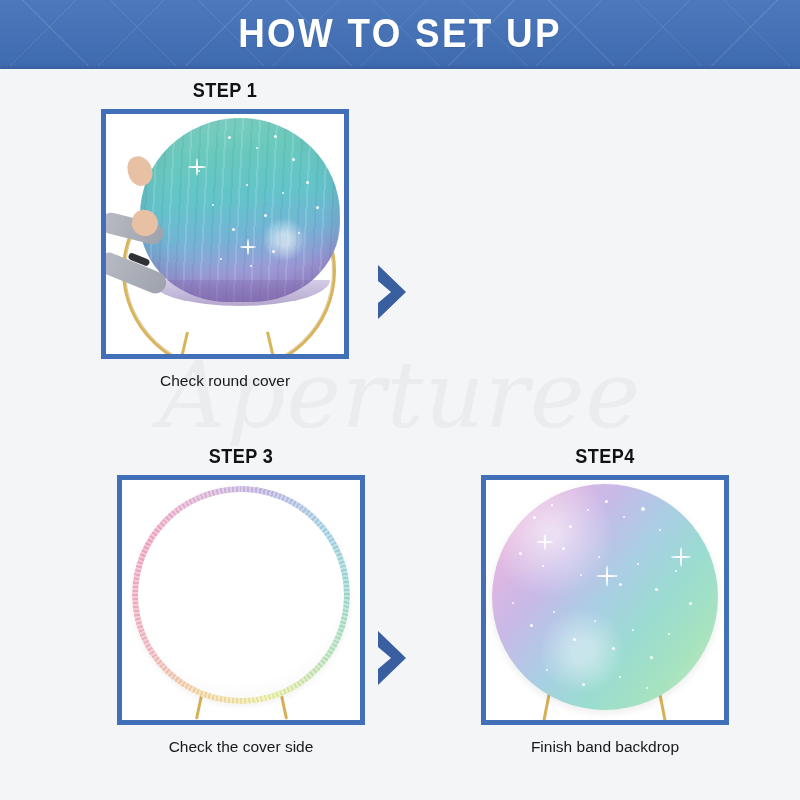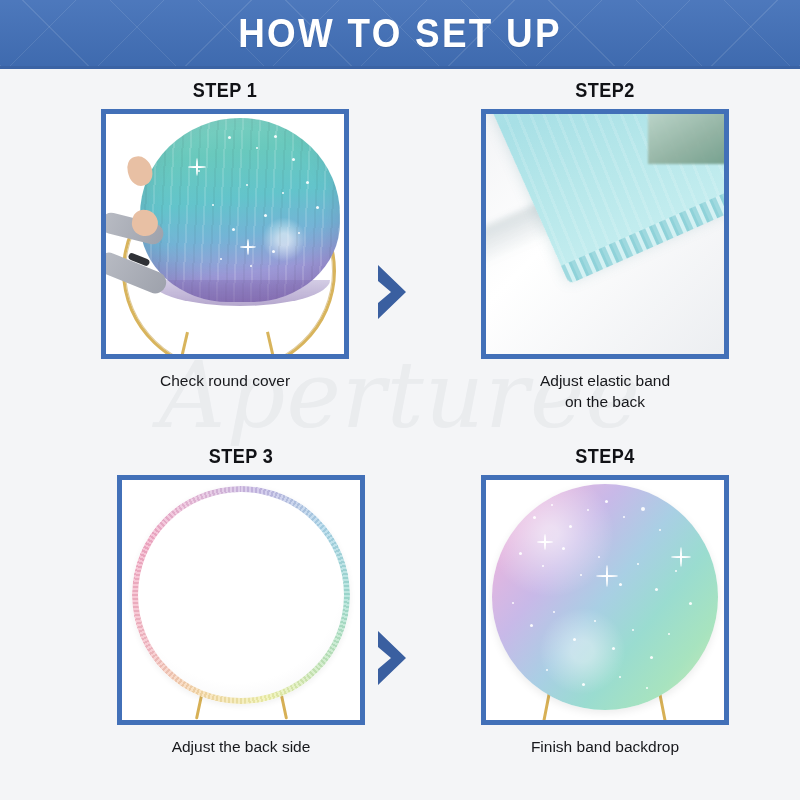--- a/index.html
+++ b/index.html
@@ -268,53 +268,35 @@
         <div class="hand h1"></div>
         <div class="hand h2"></div>
         <div class="cuff c1"></div>
       </div>
     </div>
     <div class="caption">
       <div>Check round cover</div>
     </div>
   </div>
 
-  <div class="cell c2">
-    <div class="step-label">STEP2</div>
-    <div class="frame">
-      <div class="art">
-        <div class="s2-white"></div>
-        <div class="s2-shadow"></div>
-        <div class="s2-fabric">
-          <div class="s2-sheen"></div>
-          <div class="s2-ruffle"></div>
-        </div>
-        <div class="s2-corner"></div>
-      </div>
-    </div>
-    <div class="caption">
-      <div>Adjust elastic band</div>
-      <div>on the back</div>
-    </div>
-  </div>
 
   <div class="cell c3">
     <div class="step-label">STEP 3</div>
     <div class="frame">
       <div class="art">
         <div class="s3-bg"></div>
         <div class="s3-leg l"></div>
         <div class="s3-leg r"></div>
         <div class="s3-disc"></div>
         <div class="s3-rim"></div>
         <div class="s3-rim-tex"></div>
       </div>
     </div>
     <div class="caption">
-      <div>Adjust the back side</div>
+      <div>Check the cover side</div>
     </div>
   </div>
 
   <div class="cell c4">
     <div class="step-label">STEP4</div>
     <div class="frame">
       <div class="art">
         <div class="s4-bg"></div>
         <div class="s4-leg l"></div>
         <div class="s4-leg r"></div>

